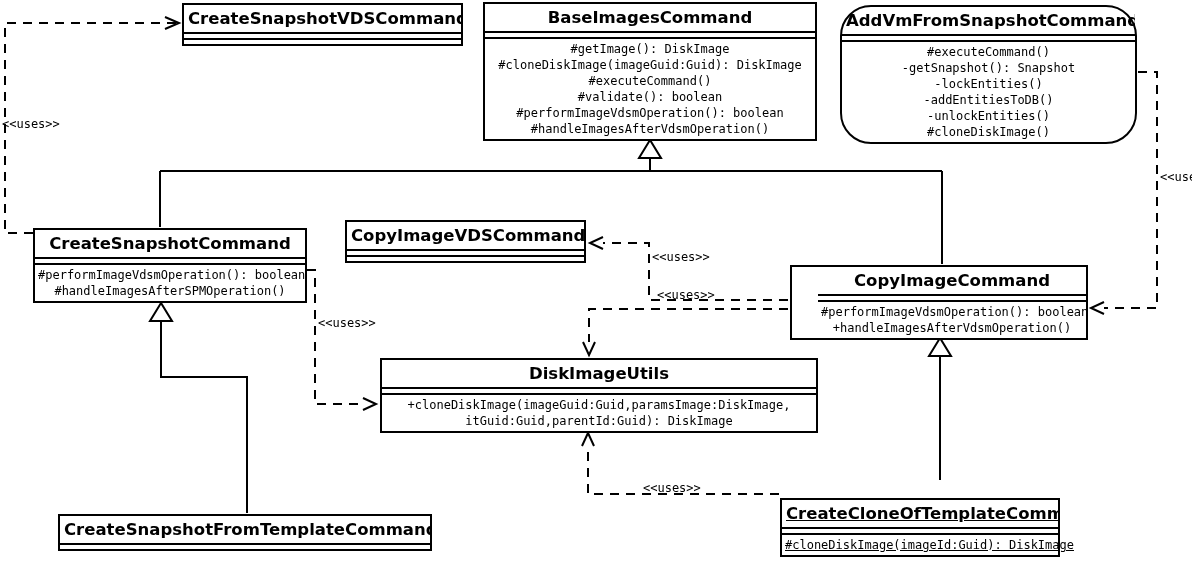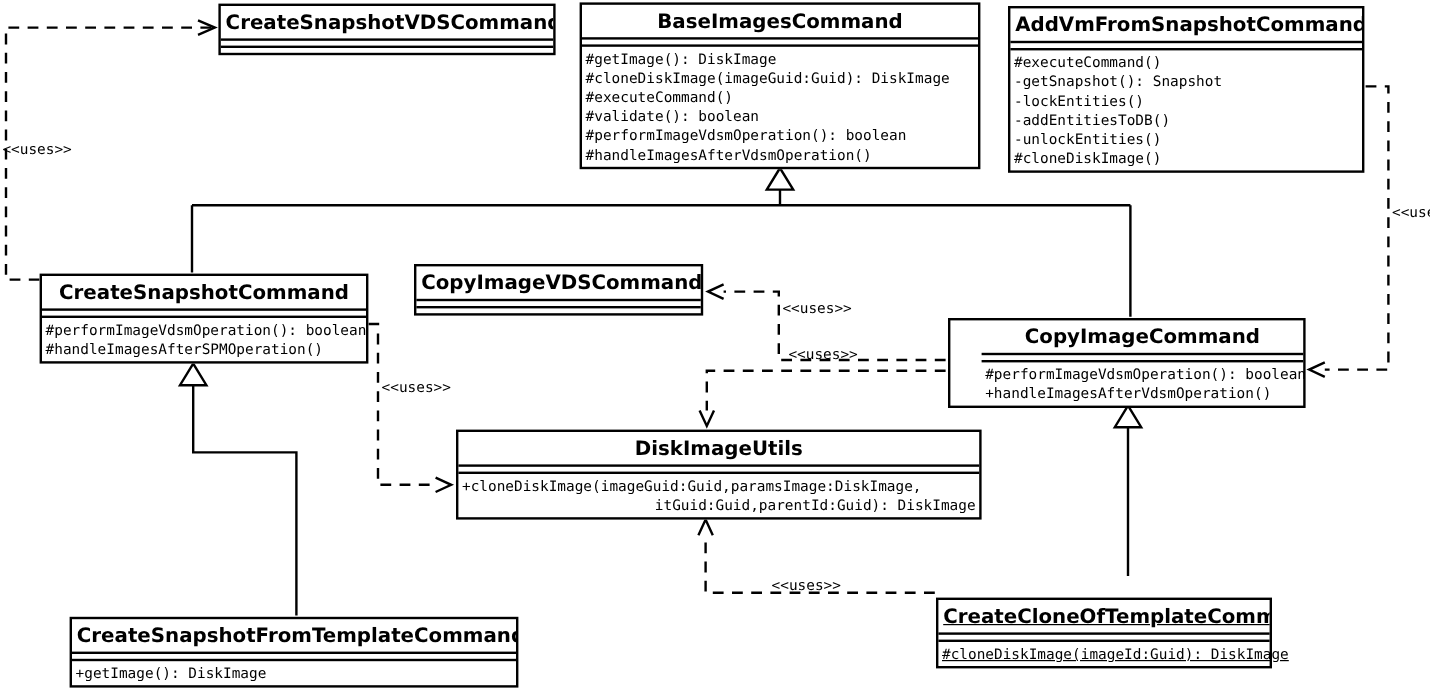--- a/index.html
+++ b/index.html
@@ -11,22 +11,22 @@
   .arrow{fill:none;stroke:#000;stroke-width:2;}
   .gen{fill:none;stroke:#000;stroke-width:2;}
   .tri{fill:#fff;stroke:#000;stroke-width:2;}
   .uml-box{position:absolute;z-index:2;background:#fff;border:2px solid #000;box-sizing:border-box;}
   .uml-title{font-weight:bold;font-size:16.5px;line-height:21px;text-align:center;
              padding:3px 4px;white-space:nowrap;overflow:hidden;}
   .uml-attrs{border-top:2px solid #000;height:4px;}
   .uml-methods{border-top:2px solid #000;font-family:"DejaVu Sans Mono","Liberation Mono",monospace;
                font-size:12px;line-height:16px;padding:2px 3px;}
   .uml-methods.empty{height:4px;padding:0;}
-  .m{white-space:pre;}
-  .m.right{text-align:right;}
+  .m{white-space:pre;text-align:center;}
+  .m.right{}
   .wire-label{position:absolute;z-index:3;font-family:"DejaVu Sans Mono","Liberation Mono",monospace;
               font-size:12px;line-height:14px;white-space:pre;}
 </style>
 </head>
 <body>
 
 <div class="canvas">
 
   <svg class="wires" width="1192" height="575" viewBox="0 0 1192 575">
 
@@ -70,21 +70,21 @@
     <div class="uml-methods">
       <div class="m">#getImage(): DiskImage</div>
       <div class="m">#cloneDiskImage(imageGuid:Guid): DiskImage</div>
       <div class="m">#executeCommand()</div>
       <div class="m">#validate(): boolean</div>
       <div class="m">#performImageVdsmOperation(): boolean</div>
       <div class="m">#handleImagesAfterVdsmOperation()</div>
     </div>
   </div>
 
-  <div class="uml-box" style="left:840px;top:5px;width:297px;">
+  <div class="uml-box" style="left:840px;top:5px;width:297px;border-radius:31px;">
     <div class="uml-title">AddVmFromSnapshotCommand</div>
     <div class="uml-attrs"></div>
     <div class="uml-methods">
       <div class="m">#executeCommand()</div>
       <div class="m">-getSnapshot(): Snapshot</div>
       <div class="m">-lockEntities()</div>
       <div class="m">-addEntitiesToDB()</div>
       <div class="m">-unlockEntities()</div>
       <div class="m">#cloneDiskImage()</div>
     </div>
@@ -127,23 +127,20 @@
     <div class="uml-title">CreateCloneOfTemplateCommand</div>
     <div class="uml-attrs"></div>
     <div class="uml-methods">
       <div class="m">#cloneDiskImage(imageId:Guid): DiskImage</div>
     </div>
   </div>
 
   <div class="uml-box" style="left:58px;top:514px;width:374px;">
     <div class="uml-title">CreateSnapshotFromTemplateCommand</div>
     <div class="uml-attrs"></div>
-    <div class="uml-methods">
-      <div class="m">+getImage(): DiskImage</div>
-    </div>
   </div>
 
   <div class="wire-label" style="left:2px;top:117px;">&lt;&lt;uses&gt;&gt;</div>
   <div class="wire-label" style="left:318px;top:316px;">&lt;&lt;uses&gt;&gt;</div>
   <div class="wire-label" style="left:652px;top:250px;">&lt;&lt;uses&gt;&gt;</div>
   <div class="wire-label" style="left:657px;top:288px;">&lt;&lt;uses&gt;&gt;</div>
   <div class="wire-label" style="left:643px;top:481px;">&lt;&lt;uses&gt;&gt;</div>
   <div class="wire-label" style="left:1160px;top:170px;">&lt;&lt;uses&gt;&gt;</div>
 
 </div>

